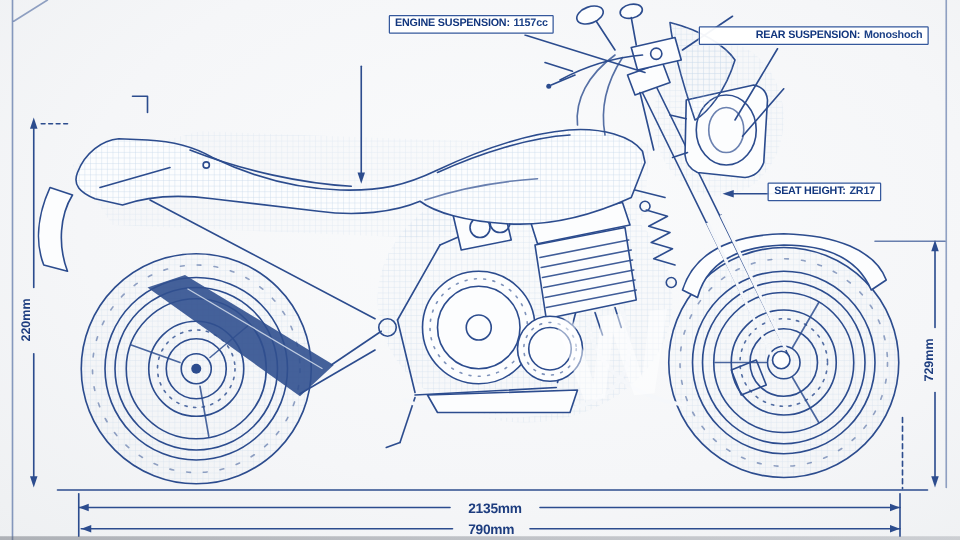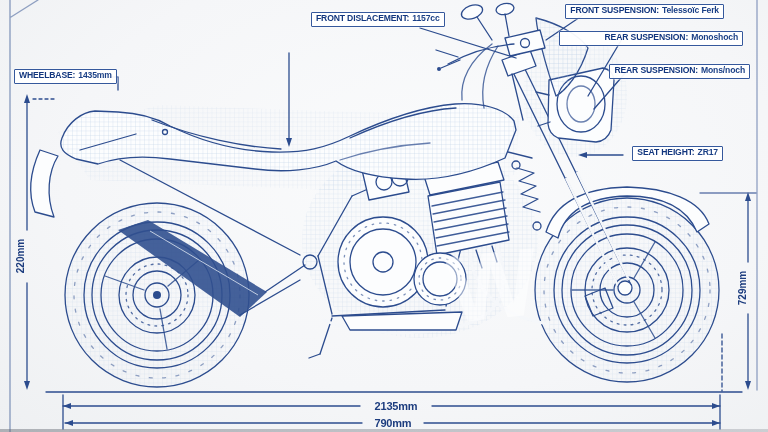--- a/index.html
+++ b/index.html
@@ -243,35 +243,26 @@
   </g>
   <g>
     <line x1="65" y1="423" x2="362" y2="423" class="ln" stroke-width="1.1"></line>
     <line x1="424" y1="423" x2="720" y2="423" class="ln" stroke-width="1.1"></line>
     <polygon points="65,423 73,420 73,426" fill="#2c4c8e"></polygon>
     <polygon points="720,423 712,420 712,426" fill="#2c4c8e"></polygon>
     <text x="393" y="427" class="dimtext" text-anchor="middle">790mm</text>
   </g>
 </svg>
 
-<div class="callout" style="left:14px;top:69px;">
-  <span class="k">WHEELBASE:</span><span class="v">1435mm</span>
-</div>
 <div class="callout" style="left:311px;top:12px;">
-  <span class="k">FRONT DISLACEMENT:</span><span class="v">1157cc</span>
-</div>
-<div class="callout" style="right:44px;top:4px;">
-  <span class="k">FRONT SUSPENSION:</span><span class="v">Telessoïc Ferk</span>
-</div>
-<div class="callout" style="right:25px;top:31px;padding-left:45px;">
+  <span class="k">ENGINE SUSPENSION:</span><span class="v">1157cc</span>
+</div>
+<div class="callout" style="right:25px;top:21px;padding-left:45px;">
   <span class="k">REAR SUSPENSION:</span><span class="v">Monoshoch</span>
 </div>
-<div class="callout" style="right:18px;top:64px;">
-  <span class="k">REAR SUSPENSION:</span><span class="v">Mons/noch</span>
-</div>
-<div class="callout" style="right:45px;top:146px;">
+<div class="callout" style="right:63px;top:146px;">
   <span class="k">SEAT HEIGHT:</span><span class="v">ZR17</span>
 </div>
 
 <div class="watermark">W</div>
 <div class="bottom-bar"></div>
 
 </div>
 
 </body></html>

